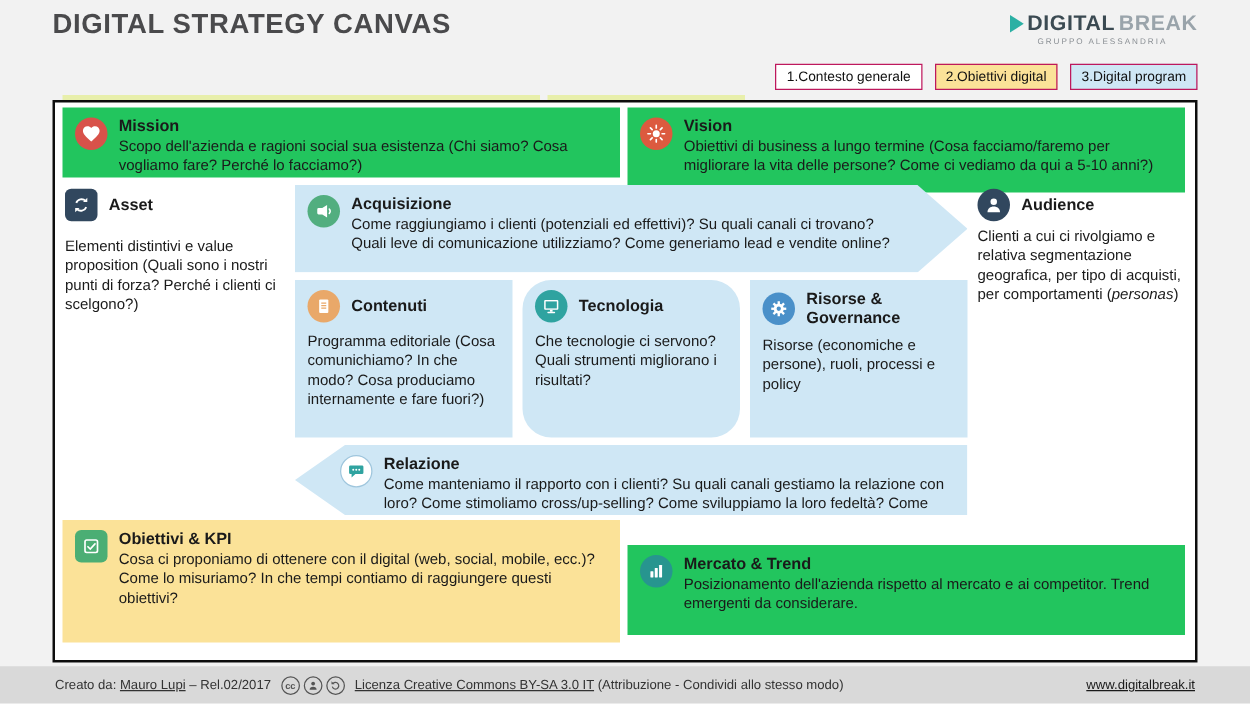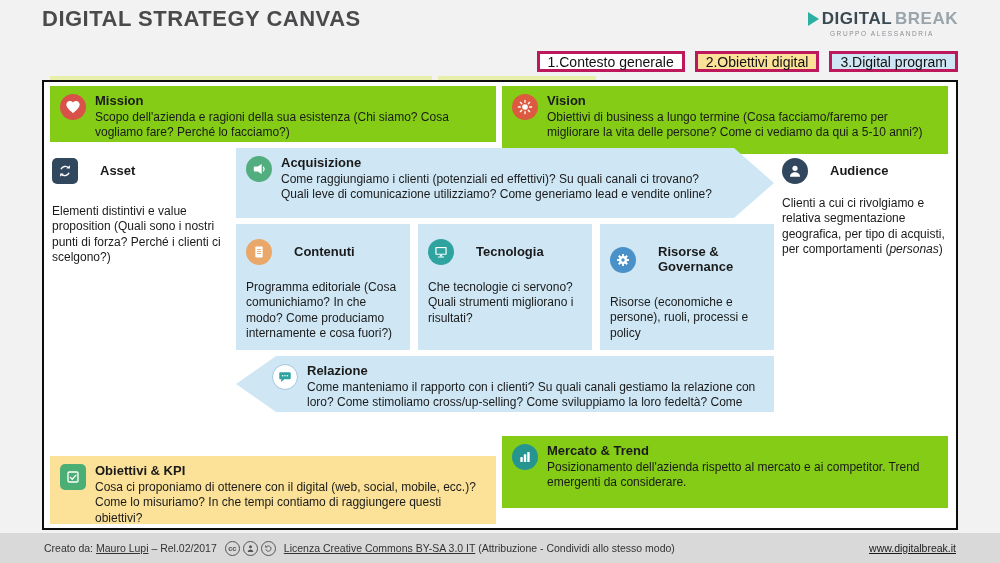--- a/index.html
+++ b/index.html
@@ -13,50 +13,50 @@
   .logo-triangle { width: 0; height: 0; border-top: 7px solid transparent; border-bottom: 7px solid transparent; border-left: 11px solid #2cb0a4; }
   .logo-dark { font-size: 17px; font-weight: 700; letter-spacing: 0.5px; color: #3b4a52; }
   .logo-light { font-size: 17px; font-weight: 700; letter-spacing: 0.5px; color: #9aa4ab; }
   .logo-sub { font-size: 6.5px; letter-spacing: 1.6px; color: #8a8f94; margin-top: 1px; padding-right: 2px; }
 
   
   .field { position: absolute; top: 52px; height: 20px; background: #e8efab; color: #96a03e; font-size: 9px; letter-spacing: 0.6px; padding: 5px 7px; margin-top: 24px; }
   .field-azienda { left: 50px; width: 382px; }
   .field-data { left: 438px; width: 158px; }
   .tabs { position: absolute; right: 42px; top: 51px; display: flex; gap: 10px; }
-  .tab { height: 21px; display: flex; align-items: center; border: 3px solid #be185d; font-family: inherit; font-size: 14px; padding: 0 8px; color: #111; cursor: pointer; }
+  .tab { height: 21px; display: flex; align-items: center; border: 1px solid #be185d; font-family: inherit; font-size: 11px; padding: 0 8px; color: #111; cursor: pointer; }
   .tab-1 { background: #ffffff; }
   .tab-2 { background: #fbe298; }
   .tab-3 { background: #cfe7f5; }
 
   
   .canvas { position: absolute; left: 42px; top: 80px; width: 916px; height: 450px; background: #ffffff; border: 2px solid #0d0d0d; }
   .block { position: absolute; padding: 7px 10px; }
-  .gray { background: #84cc16; }
+  .gray { background: #22c55e; }
   .blue { background: #cfe7f5; }
   .yellow { background: #fbe298; }
 
   .b-mission { left: 6px; top: 4px; width: 446px; height: 56px; }
   .b-vision { left: 458px; top: 4px; width: 446px; height: 68px; }
   .b-asset { left: 6px; top: 66px; width: 182px; height: 278px; padding: 2px 2px; }
   .b-acquisizione { left: 192px; top: 66px; width: 538px; height: 70px; clip-path: polygon(0 0, calc(100% - 40px) 0, 100% 50%, calc(100% - 40px) 100%, 0 100%); padding-right: 54px; justify-content: flex-end; }
   .b-contenuti { left: 192px; top: 142px; width: 174px; height: 126px; }
-  .b-tecnologia { left: 374px; top: 142px; width: 174px; height: 126px; }
+  .b-tecnologia { left: 374px; top: 142px; width: 174px; height: 126px; border-radius: 23px; }
   .b-risorse { left: 556px; top: 142px; width: 174px; height: 126px; }
   .b-relazione { left: 192px; top: 274px; width: 538px; height: 56px; clip-path: polygon(40px 0, 100% 0, 100% 100%, 40px 100%, 0 50%); padding-left: 36px; }
   .b-audience { left: 736px; top: 66px; width: 170px; height: 278px; padding: 2px 2px; }
-  .b-obiettivi { left: 6px; top: 374px; width: 446px; height: 68px; justify-content: space-between; }
+  .b-obiettivi { left: 6px; top: 334px; width: 446px; height: 98px; justify-content: space-between; }
   .b-mercato { left: 458px; top: 354px; width: 446px; height: 72px; }
 
   .side { display: flex; gap: 9px; align-items: flex-start; }
   .head { display: flex; gap: 9px; align-items: center; margin-bottom: 8px; }
   .b-asset .head { margin-bottom: 13px; }
   .b-audience .head { margin-bottom: 5px; }
   .bt { margin: 0 0 2px 0; font-size: 13px; font-weight: 700; }
-  .head .bt { margin: 13px; }
+  .head .bt { margin: 0; }
   .bx { margin: 0; font-size: 12px; line-height: 1.28; }
   .bx em { font-style: italic; }
 
   .icon { width: 26px; height: 26px; border-radius: 50%; flex: 0 0 auto; display: flex; align-items: center; justify-content: center; margin-top: 1px; }
   .icon.sq { border-radius: 5px; }
   .i-mission { background: #d8524a; }
   .i-vision { background: #dc5a3f; }
   .i-asset { background: #31475e; }
   .i-acq { background: #52ae7f; }
   .i-cont { background: #e9a869; }
@@ -103,21 +103,21 @@
   <div class="canvas">
 
     <section class="block gray side b-mission">
       <span class="icon i-mission">
         <svg width="16" height="16" viewBox="0 0 24 24">
             <path fill="#fff" d="M12 21.35l-1.45-1.32C5.4 15.36 2 12.28 2 8.5 2 5.42 4.42 3 7.5 3c1.74 0 3.41.81 4.5 2.09C13.09 3.81 14.76 3 16.5 3 19.58 3 22 5.42 22 8.5c0 3.78-3.4 6.86-8.55 11.54L12 21.35z"></path>
           </svg>
       </span>
       <div class="bc">
         <h2 class="bt">Mission</h2>
-        <p class="bx">Scopo dell'azienda e ragioni della sua esistenza (Chi siamo? Cosa vogliamo fare? Perché lo facciamo?)</p>
+        <p class="bx">Scopo dell'azienda e ragioni social sua esistenza (Chi siamo? Cosa vogliamo fare? Perché lo facciamo?)</p>
       </div>
     </section>
 
     <section class="block gray side b-vision">
       <span class="icon i-vision">
         <svg width="16" height="16" viewBox="0 0 24 24">
             <circle cx="12" cy="12" r="4.2" fill="#fff"></circle>
             <g stroke="#fff" stroke-width="2" stroke-linecap="round">
               <path d="M12 2v3M12 19v3M2 12h3M19 12h3M5 5l2.1 2.1M16.9 16.9L19 19M19 5l-2.1 2.1M7.1 16.9L5 19"></path>
             </g>
@@ -164,21 +164,21 @@
         <span class="icon i-cont">
           <svg width="16" height="16" viewBox="0 0 24 24">
               <rect x="6.5" y="3.8" width="11" height="16.4" rx="1.2" fill="#fff"></rect>
               <g stroke="#e9a869" stroke-width="1.4">
                 <path d="M9 8.3h6M9 11.3h6M9 14.3h6"></path>
               </g>
             </svg>
         </span>
         <h2 class="bt">Contenuti</h2>
       </div>
-      <p class="bx">Programma editoriale (Cosa comunichiamo? In che modo? Come produciamo internamente e cosa fuori?)</p>
+      <p class="bx">Programma editoriale (Cosa comunichiamo? In che modo? Cosa produciamo internamente e fare fuori?)</p>
     </section>
 
     <section class="block blue b-tecnologia">
       <div class="head">
         <span class="icon i-tecn">
           <svg width="16" height="16" viewBox="0 0 24 24">
               <rect x="3.5" y="4.5" width="17" height="11.8" rx="1.2" fill="#fff"></rect>
               <rect x="5.3" y="6.2" width="13.4" height="8.4" fill="#2fa3a0"></rect>
               <rect x="10.4" y="16.3" width="3.2" height="2.3" fill="#fff"></rect>
               <rect x="7.3" y="18.6" width="9.4" height="1.7" rx="0.8" fill="#fff"></rect>

